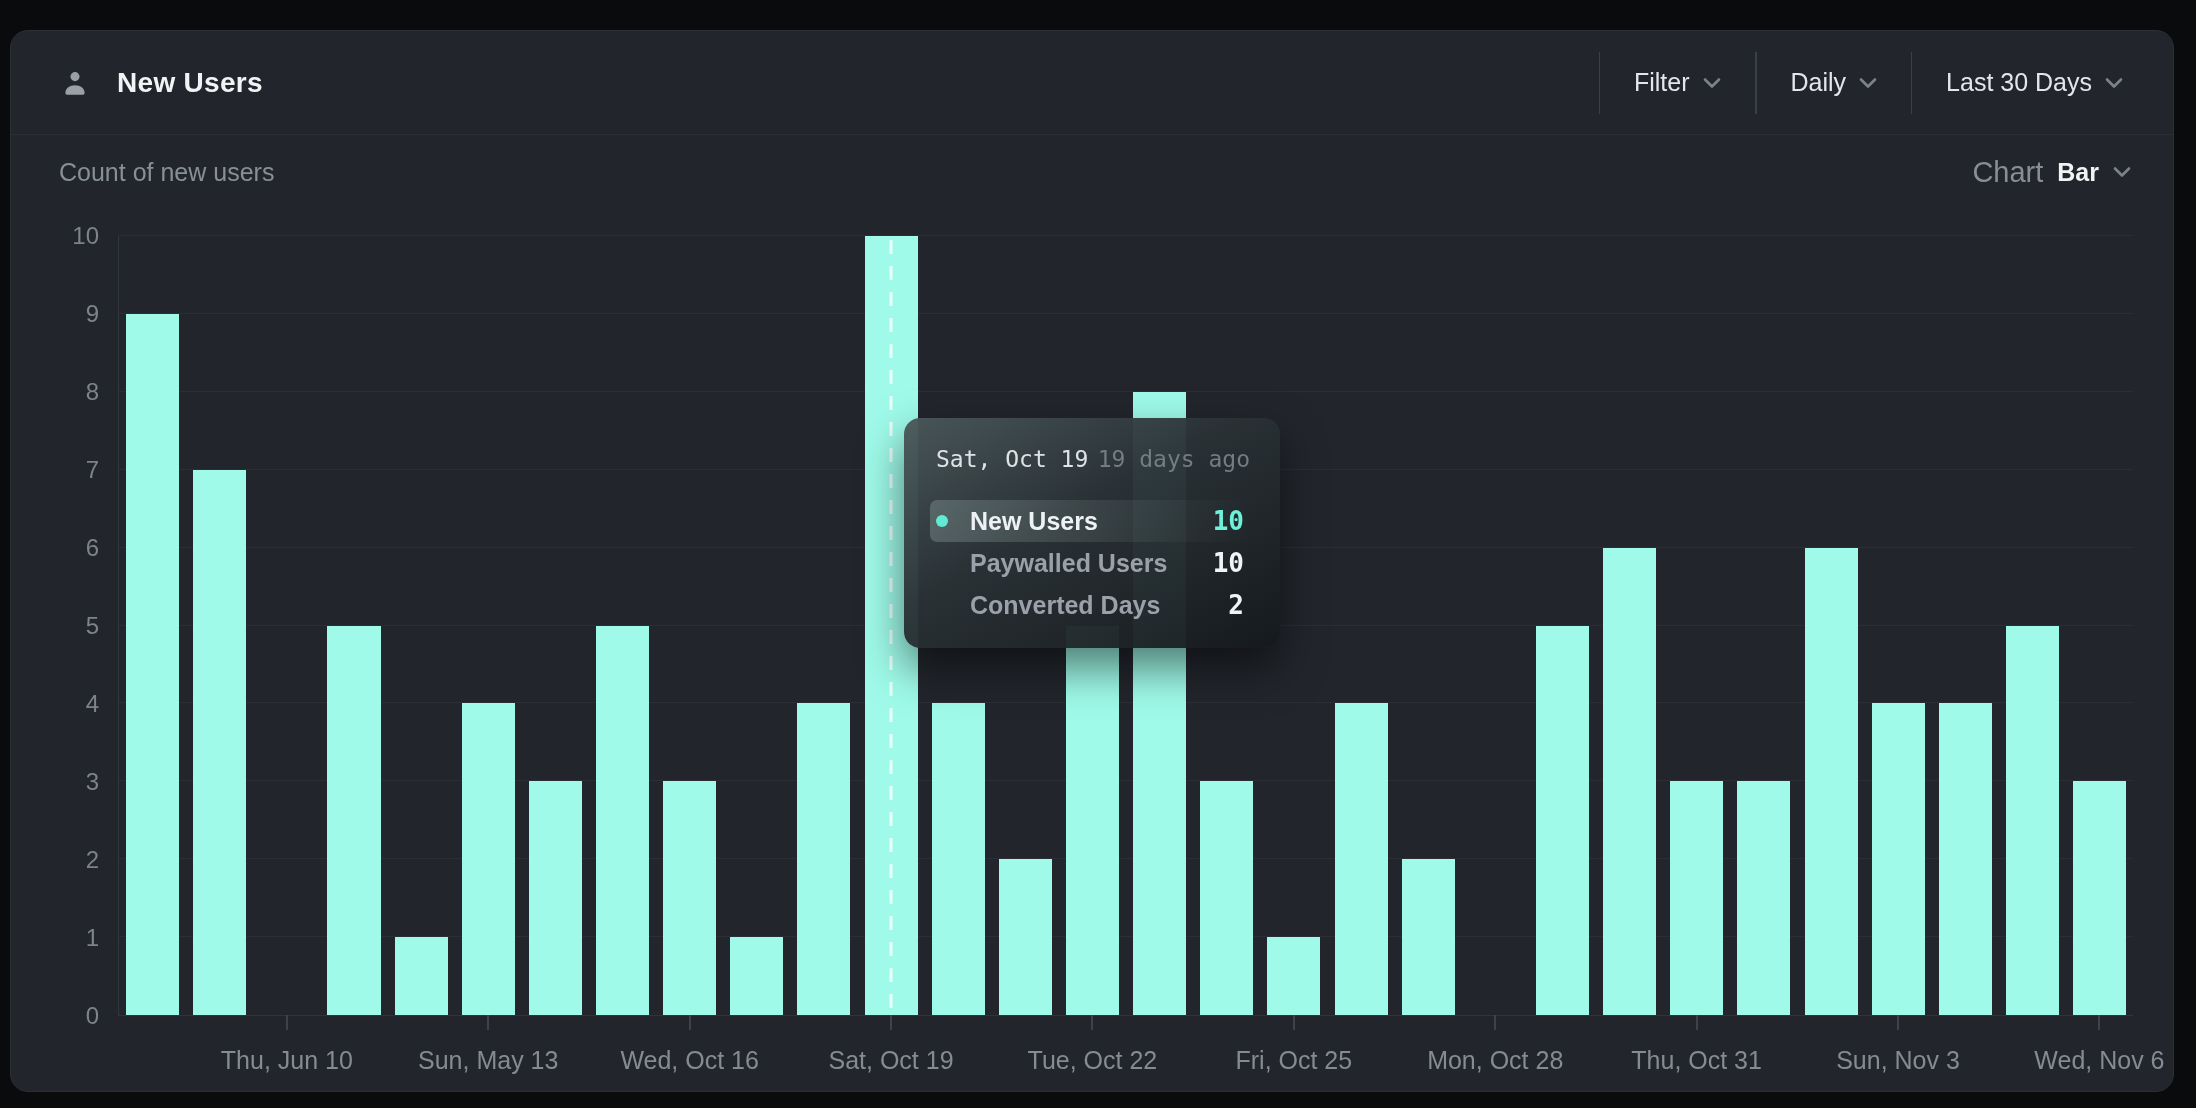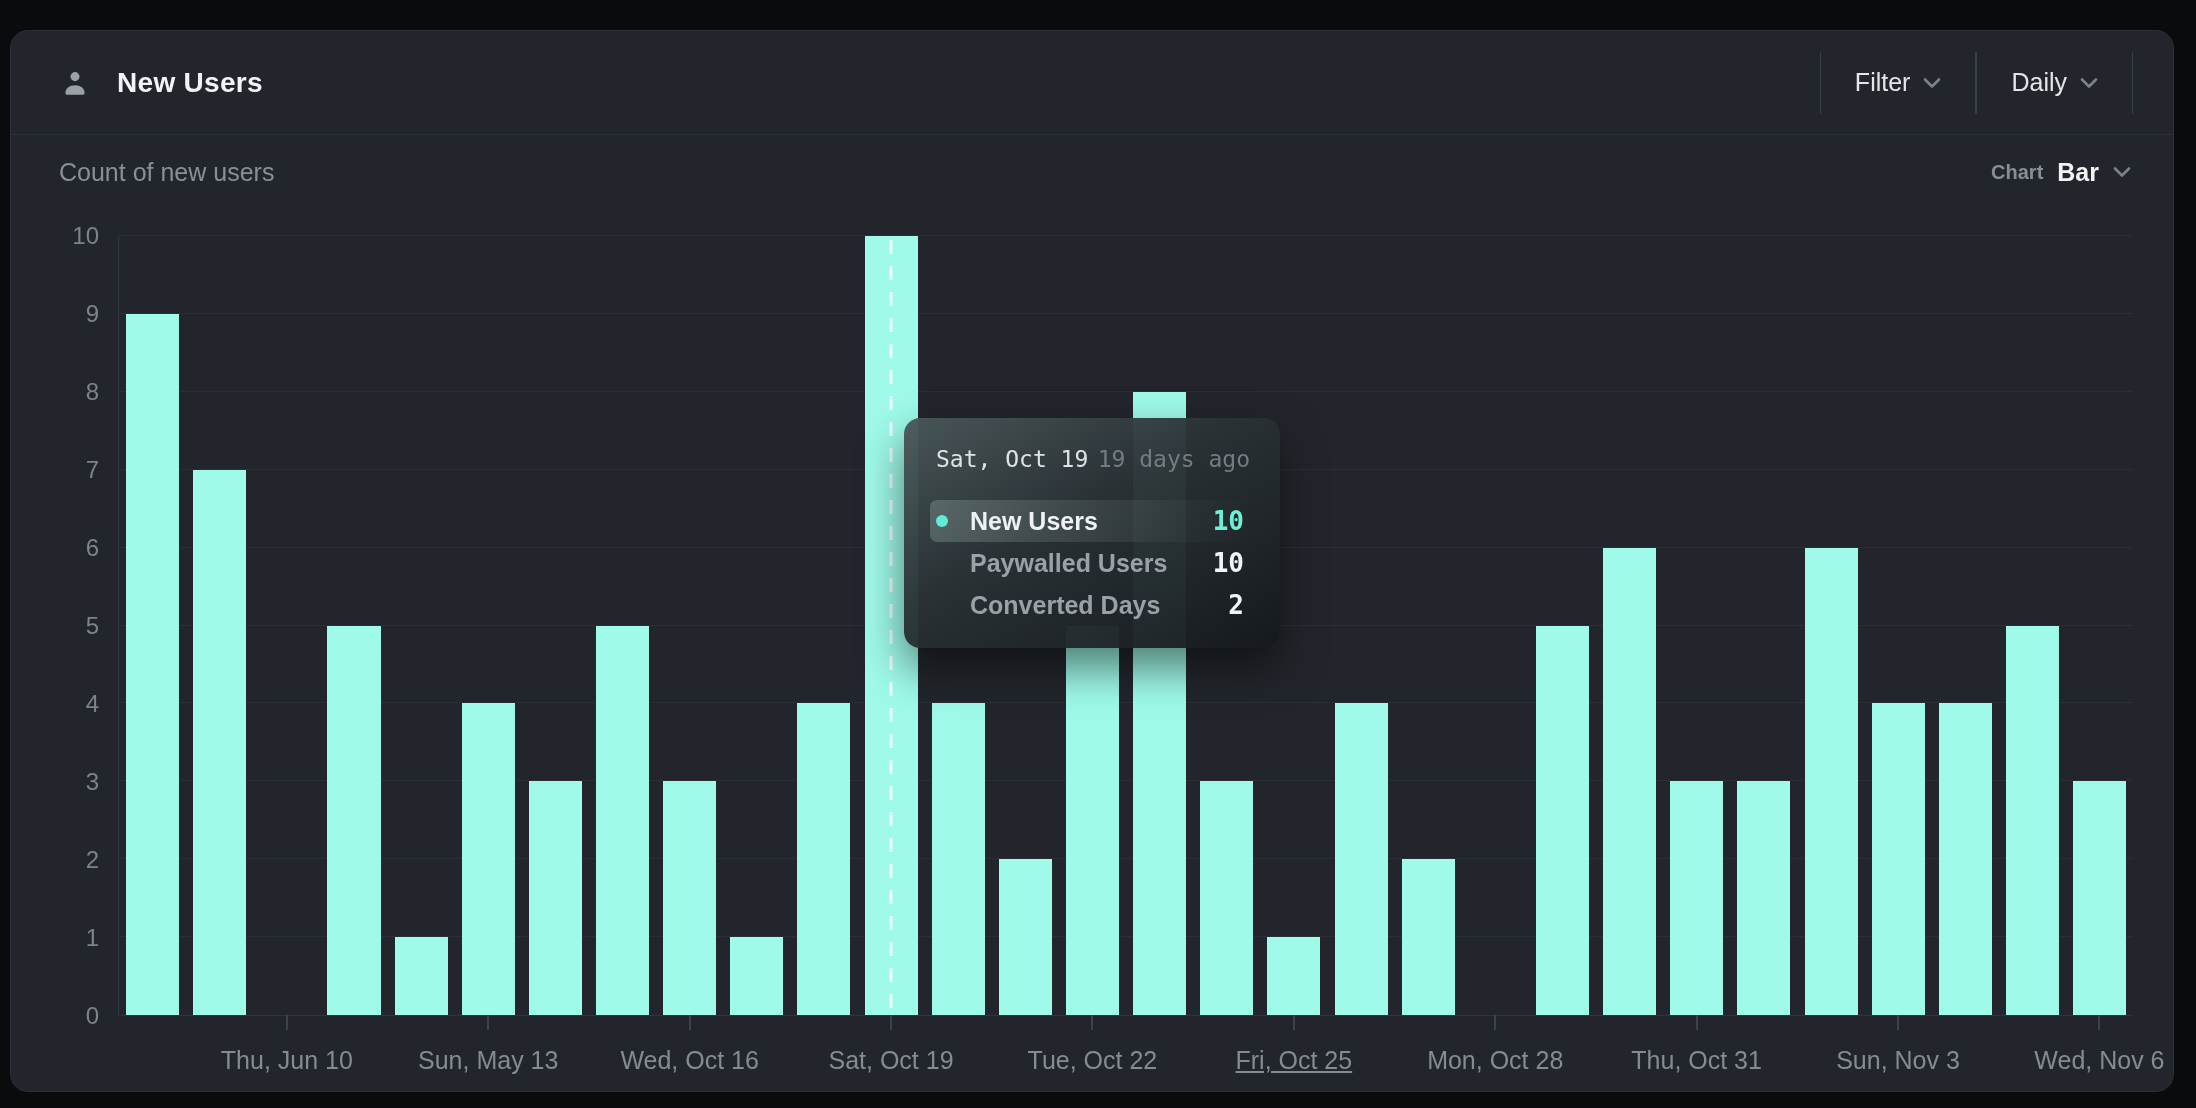--- a/index.html
+++ b/index.html
@@ -30,21 +30,21 @@
   .ctrl-label { font-size:25px; font-weight:500; color:#e4e7ea; }
   .chev { width:18px; height:12px; display:block; }
   
   .subhdr {
     position:absolute; left:0; right:4px; top:104px; height:74px;
     display:flex; align-items:center; justify-content:space-between;
     padding:0 28px 0 48px;
   }
   .metric-label { font-size:25px; color:#888f97; font-weight:500; }
   .chart-type { display:flex; align-items:center; gap:14px; cursor:pointer; padding:0 10px; }
-  .chart-type .muted { font-size:20px; color:#878e96; font-weight:700; }
+  .chart-type .muted { font-size:29px; color:#878e96; font-weight:400; }
   .chart-type .value { font-size:25px; color:#f0f2f4; font-weight:700; }
   
   .ylabels { position:absolute; left:0; top:205px; bottom:75px; width:88px; }
   .ylabel {
     position:absolute; right:0; transform:translateY(50%);
     font-size:24px; color:#7c838b; text-align:right;
   }
   .plot {
     position:absolute; left:107px; right:40px; top:205px; bottom:75px;
     border-left:1px solid #31373e; border-bottom:1px solid #2f353c;
@@ -126,20 +126,26 @@
       </div>
       <span class="ctrl-divider"></span>
       <span class="ctrl-divider"></span>
       <div class="ctrl">
         <span class="ctrl-label">Daily</span>
         <svg class="chev" viewBox="0 0 18 12">
             <polyline points="2,2.5 9,9.5 16,2.5" fill="none" stroke="#7b828a" stroke-width="2.6" stroke-linecap="round" stroke-linejoin="round"></polyline>
           </svg>
       </div>
       <span class="ctrl-divider"></span>
+      <div class="ctrl" style="padding-right:10px;">
+        <span class="ctrl-label">Last 30 Days</span>
+        <svg class="chev" viewBox="0 0 18 12">
+            <polyline points="2,2.5 9,9.5 16,2.5" fill="none" stroke="#7b828a" stroke-width="2.6" stroke-linecap="round" stroke-linejoin="round"></polyline>
+          </svg>
+      </div>
     </div>
   </div>
 
   <div class="subhdr">
     <span class="metric-label">Count of new users</span>
     <div class="chart-type">
       <span class="muted">Chart</span>
       <span class="value">Bar</span>
       <svg class="chev" viewBox="0 0 18 12">
           <polyline points="2,2.5 9,9.5 16,2.5" fill="none" stroke="#7b828a" stroke-width="2.6" stroke-linecap="round" stroke-linejoin="round"></polyline>
@@ -269,21 +275,21 @@
         <div class="xlabel" style="left: 8.33333%;">Thu, Jun 10</div>
         <div class="tick" style="left: 18.3333%;"></div>
         <div class="xlabel" style="left: 18.3333%;">Sun, May 13</div>
         <div class="tick" style="left: 28.3333%;"></div>
         <div class="xlabel" style="left: 28.3333%;">Wed, Oct 16</div>
         <div class="tick" style="left: 38.3333%;"></div>
         <div class="xlabel" style="left: 38.3333%;">Sat, Oct 19</div>
         <div class="tick" style="left: 48.3333%;"></div>
         <div class="xlabel" style="left: 48.3333%;">Tue, Oct 22</div>
         <div class="tick" style="left: 58.3333%;"></div>
-        <div class="xlabel" style="left: 58.3333%; text-decoration: underline;">Fri, Oct 25</div>
+        <div class="xlabel" style="left: 58.3333%;">Fri, Oct 25</div>
         <div class="tick" style="left: 68.3333%;"></div>
         <div class="xlabel" style="left: 68.3333%;">Mon, Oct 28</div>
         <div class="tick" style="left: 78.3333%;"></div>
         <div class="xlabel" style="left: 78.3333%;">Thu, Oct 31</div>
         <div class="tick" style="left: 88.3333%;"></div>
         <div class="xlabel" style="left: 88.3333%;">Sun, Nov 3</div>
         <div class="tick" style="left: 98.3333%;"></div>
         <div class="xlabel" style="left: 98.3333%;">Wed, Nov 6</div>
       </div>
   </div>

